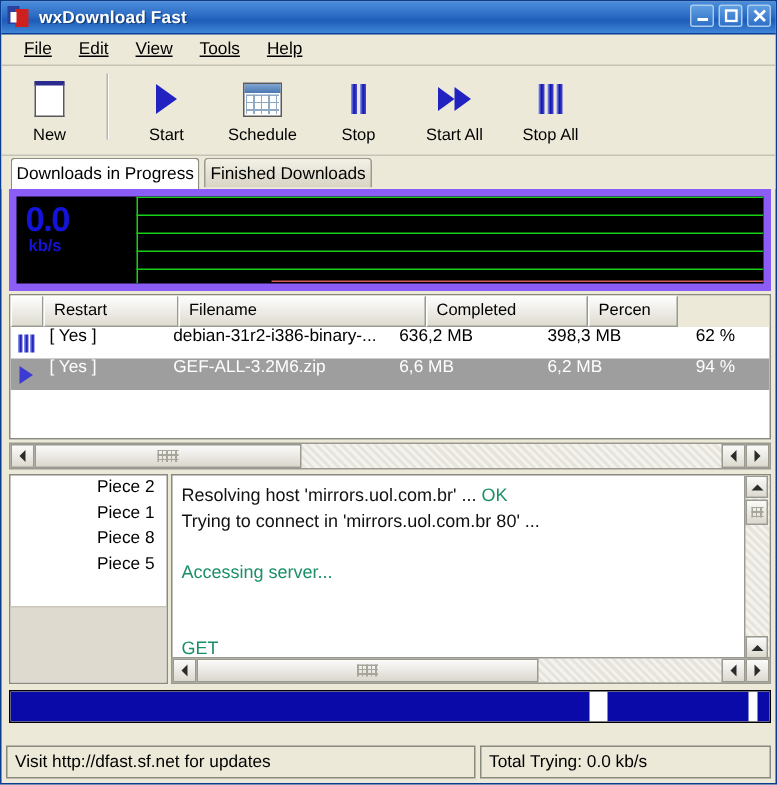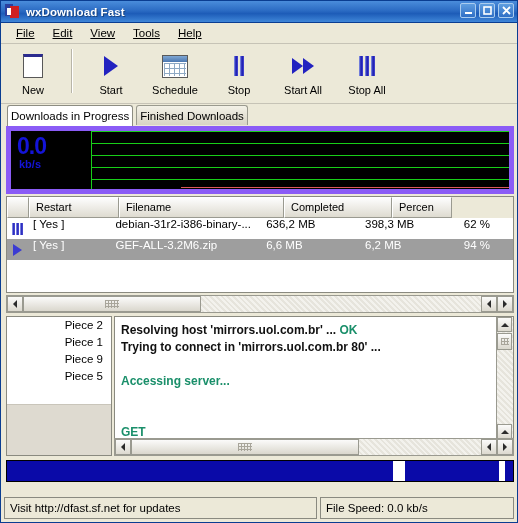--- a/index.html
+++ b/index.html
@@ -163,21 +163,21 @@
   .pieces{
     position:absolute;left:0;top:190px;width:106px;height:140px;
     box-sizing:border-box;border:1px solid #8a8a80;background:#fff;overflow:hidden;
   }
   .piece{font-size:11.5px;line-height:17px;height:17px;text-align:right;padding-right:8px;color:#000;}
   .piecefill{position:absolute;left:0;right:0;top:87px;bottom:0;background:#dedad0;border-top:1px solid #c9c5ba;}
   .logwrap{
     position:absolute;left:108px;top:190px;width:400px;height:140px;
     box-sizing:border-box;border:1px solid #8a8a80;background:#fff;overflow:hidden;
   }
-  .log{position:absolute;left:6px;top:5px;right:20px;font-size:12px;line-height:17px;color:#111;white-space:nowrap;font-weight:bold;}
+  .log{position:absolute;left:6px;top:5px;right:20px;font-size:12px;line-height:17px;color:#111;white-space:nowrap;}
   .log .g{color:#1a8f6a;}
   .logv{
     position:absolute;right:0;top:0;width:17px;bottom:0;
     background:repeating-linear-gradient(45deg,#f3f2ed 0 2px,#e6e4dc 2px 4px);
     border-left:1px solid #9a9a90;box-sizing:border-box;
   }
   .logh{
     position:absolute;left:108px;top:312px;width:400px;height:18px;
     box-sizing:border-box;border:1px solid #9a9a90;
     background:repeating-linear-gradient(45deg,#f3f2ed 0 2px,#e6e4dc 2px 4px);
@@ -366,21 +366,21 @@
           <span class="arr arr-l"></span>
         </div>
       <div class="sb-btn">
           <span class="arr arr-r"></span>
         </div>
     </div>
 
     <div class="pieces">
       <div class="piece">Piece 2</div>
       <div class="piece">Piece 1</div>
-      <div class="piece">Piece 9</div>
+      <div class="piece">Piece 8</div>
       <div class="piece">Piece 5</div>
       <div class="piecefill"></div>
     </div>
 
     <div class="logwrap">
       <div class="log">
         <div><span>Resolving host 'mirrors.uol.com.br' ... </span><span class="g">OK</span></div>
         <div>Trying to connect in 'mirrors.uol.com.br 80' ...</div>
         <div>&nbsp;</div>
         <div class="g">Accessing server...</div>
@@ -422,16 +422,16 @@
 
     <div class="pbar">
       <i style="left:0px;width:386px"></i>
       <i style="left:398px;width:94px"></i>
       <i style="left:498px;width:8px"></i>
     </div>
   </div>
 
   <div class="statusbar">
     <div class="sfield sf1">Visit http://dfast.sf.net for updates</div>
-    <div class="sfield sf2">File Speed: 0.0 kb/s</div>
+    <div class="sfield sf2">Total Trying: 0.0 kb/s</div>
   </div>
 
 </div>
 
 </body></html>

